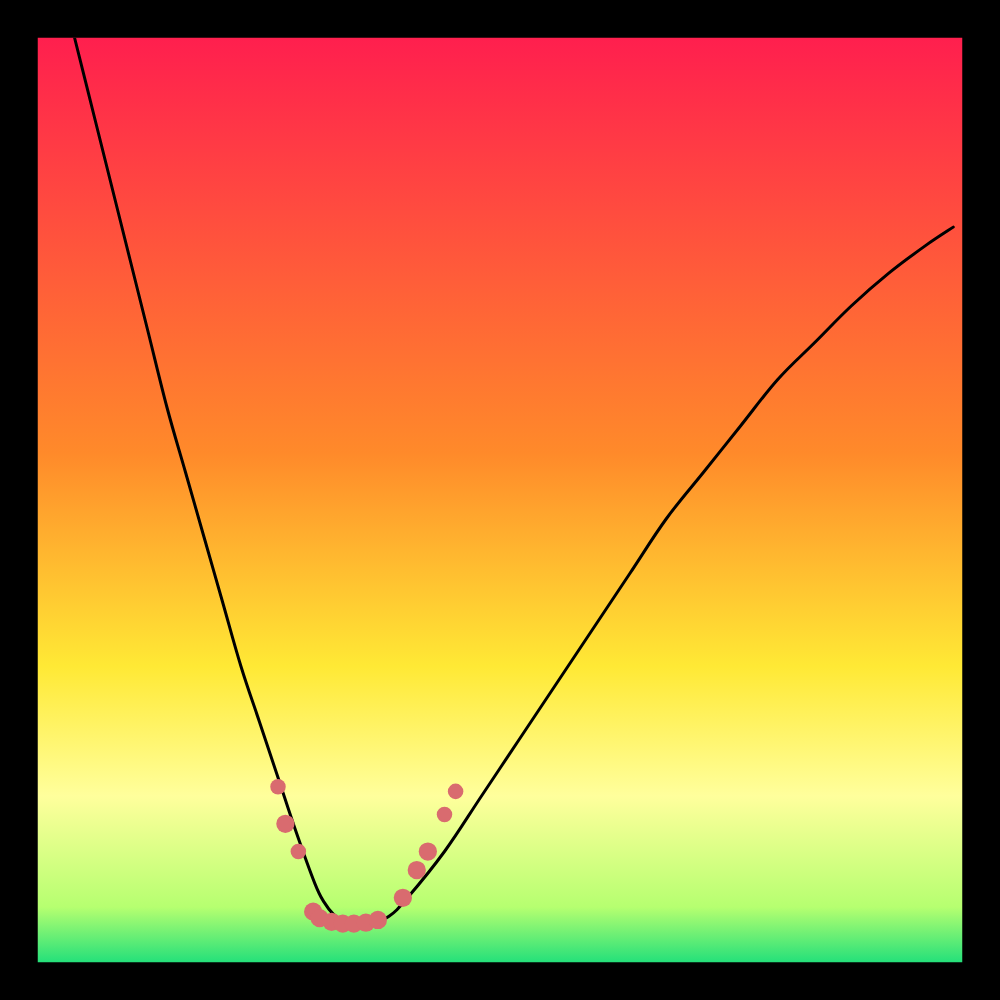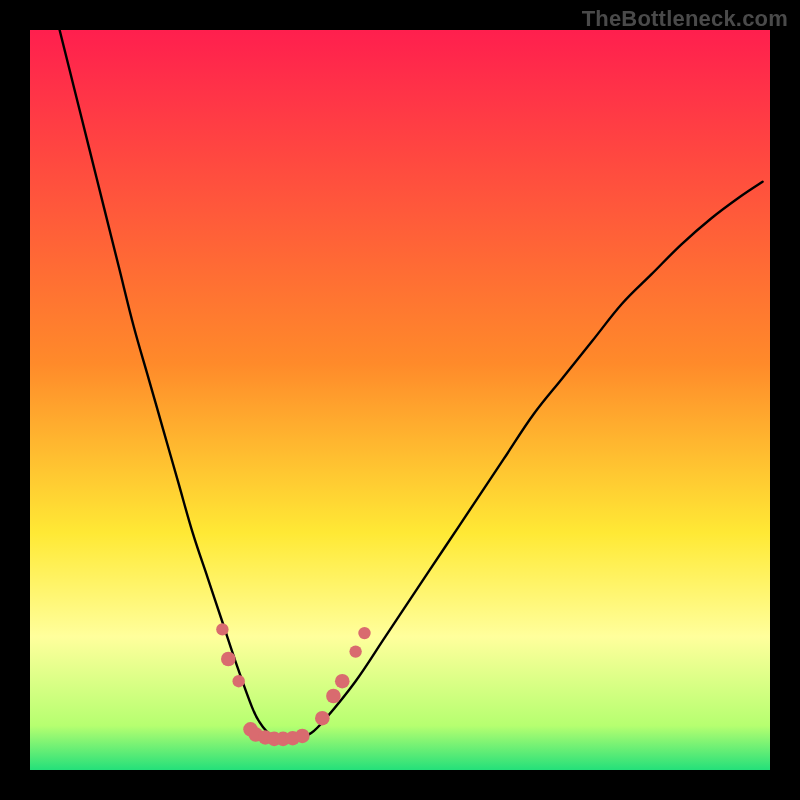--- a/index.html
+++ b/index.html
@@ -65,14 +65,13 @@
         <circle cx="253.08" cy="708.92" r="7.3" fill="#d96b6f"></circle>
         <circle cx="262.7" cy="708.18" r="7.3" fill="#d96b6f"></circle>
         <circle cx="272.32" cy="705.96" r="7.3" fill="#d96b6f"></circle>
         <circle cx="292.3" cy="688.2" r="7.3" fill="#d96b6f"></circle>
         <circle cx="303.4" cy="666" r="7.3" fill="#d96b6f"></circle>
         <circle cx="312.28000000000003" cy="651.2" r="7.3" fill="#d96b6f"></circle>
         <circle cx="325.6" cy="621.6" r="6.2" fill="#d96b6f"></circle>
         <circle cx="334.48" cy="603.1" r="6.2" fill="#d96b6f"></circle>
       </svg>
   </div>
-  <div class="watermark">TheBottleneck.com</div>
 </div>
 
 </body></html>

